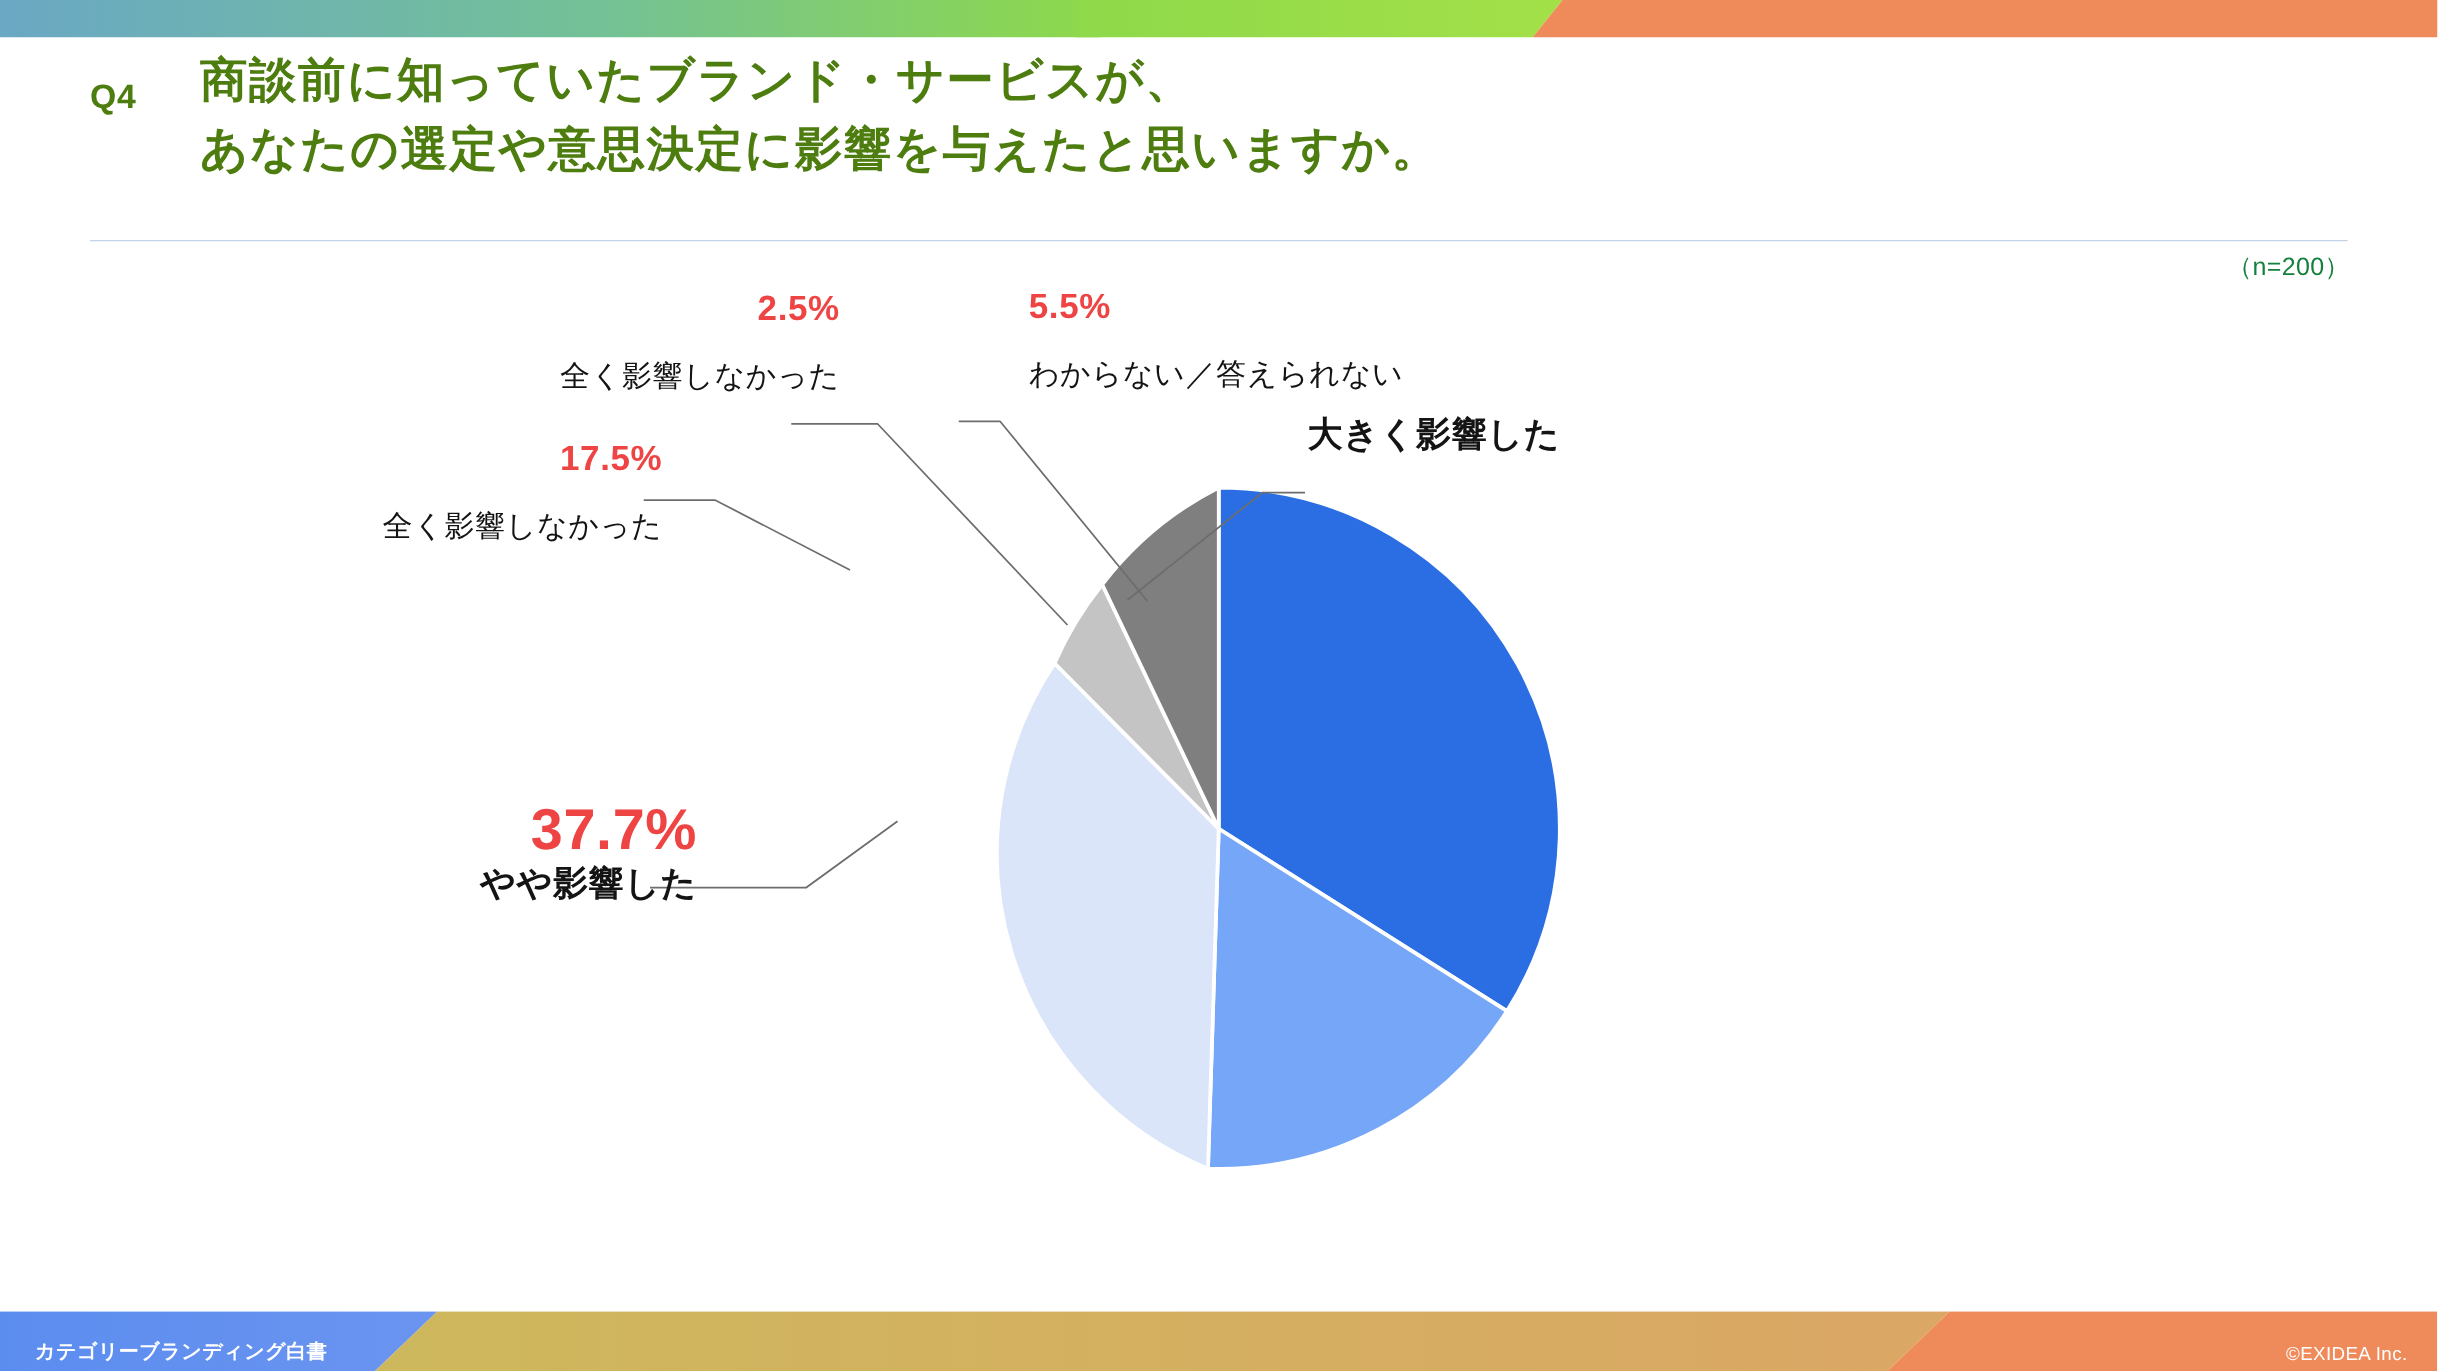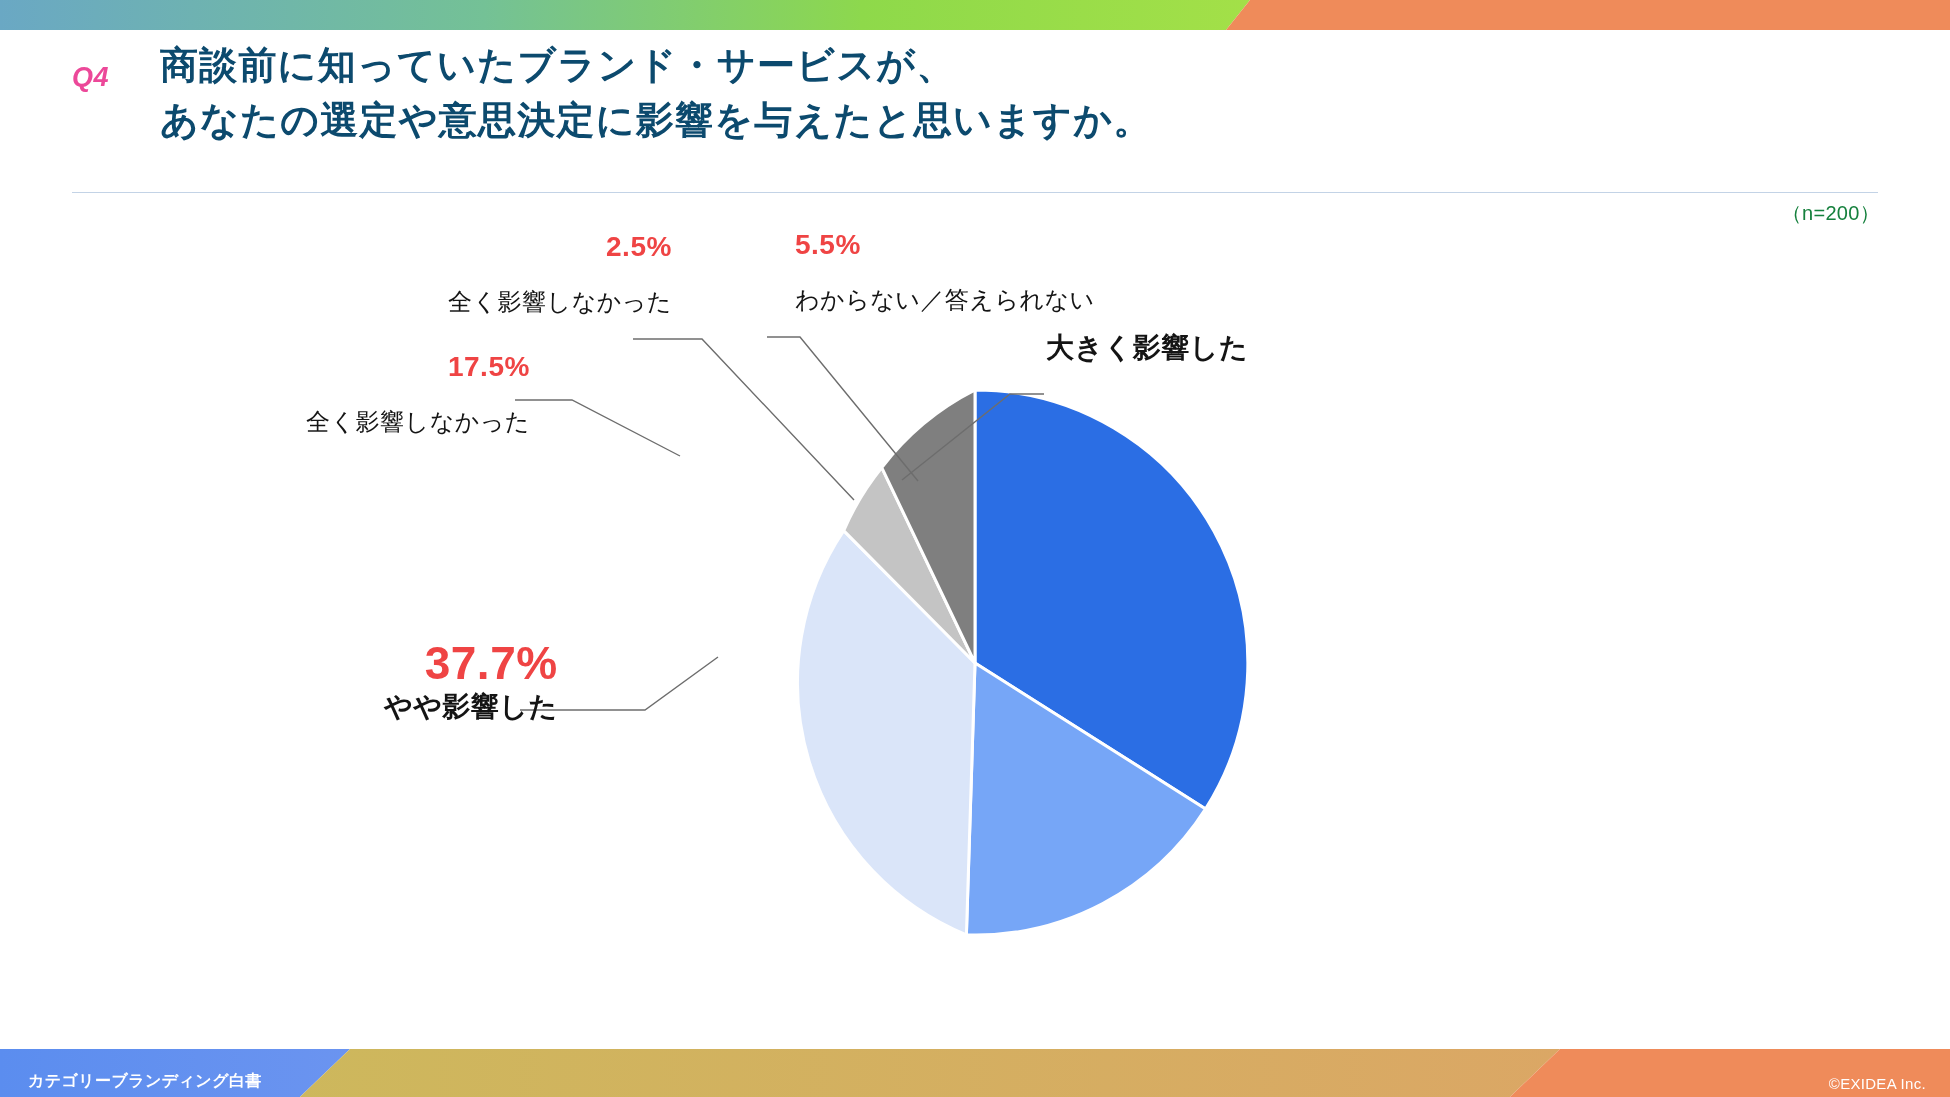--- a/index.html
+++ b/index.html
@@ -21,33 +21,32 @@
     left: 0; top: 0;
     width: 1950px; height: 30px;
     overflow: hidden;
   }
   .topbar svg { display: block; }
   .q-label {
     position: absolute;
     left: 72px; top: 62px;
     font-size: 27px;
     font-weight: 600;
-    color: #ec4899;
+    color: #4d7c0f;
     letter-spacing: 0.5px;
-    font-style: italic;
   }
   .title-block {
     position: absolute;
     left: 160px; top: 38px;
     width: 1400px;
   }
   .title-line {
     font-size: 38px;
     font-weight: 700;
-    color: #0c4a6e;
+    color: #4d7c0f;
     line-height: 1.45;
     letter-spacing: 1.2px;
     white-space: nowrap;
   }
   .divider {
     position: absolute;
     left: 72px; top: 192px;
     width: 1806px;
     height: 1px;
     background: #c3d3e6;
@@ -96,21 +95,21 @@
 
   
   .callout.big .pct { font-size: 46px; letter-spacing: 0.5px; }
   .callout.big .nm  { font-size: 28px; }
 
   .callout.align-right { text-align: right; }
   .callout.align-left  { text-align: left; }
 
   
   #callout-none     { left: 448px; top: 232px; }
-  #callout-unknown  { left: 795px; top: 230px; }
+  #callout-unknown  { left: 823px; top: 230px; }
   #callout-little   { left: 306px; top: 352px; }
   #callout-strong   { left: 1046px; top: 330px; }
   #callout-some     { left: 384px; top: 638px; }
 
   
   .footer {
     position: absolute;
     left: 0; bottom: 0;
     width: 1950px; height: 48px;
     overflow: hidden;

